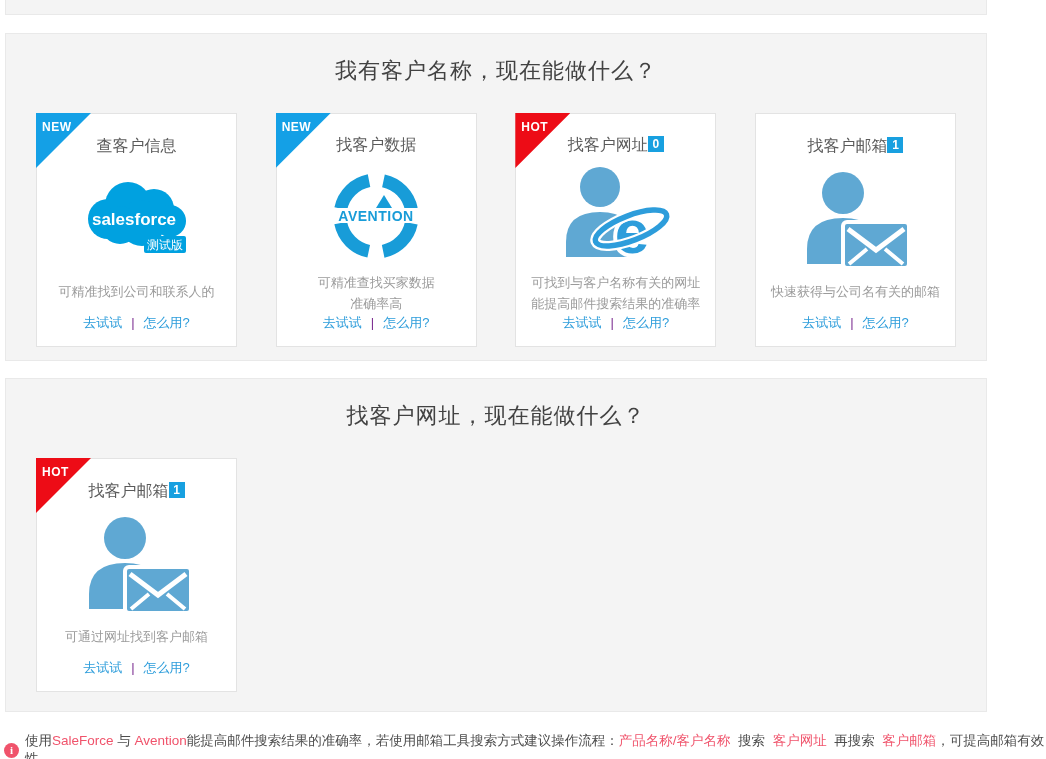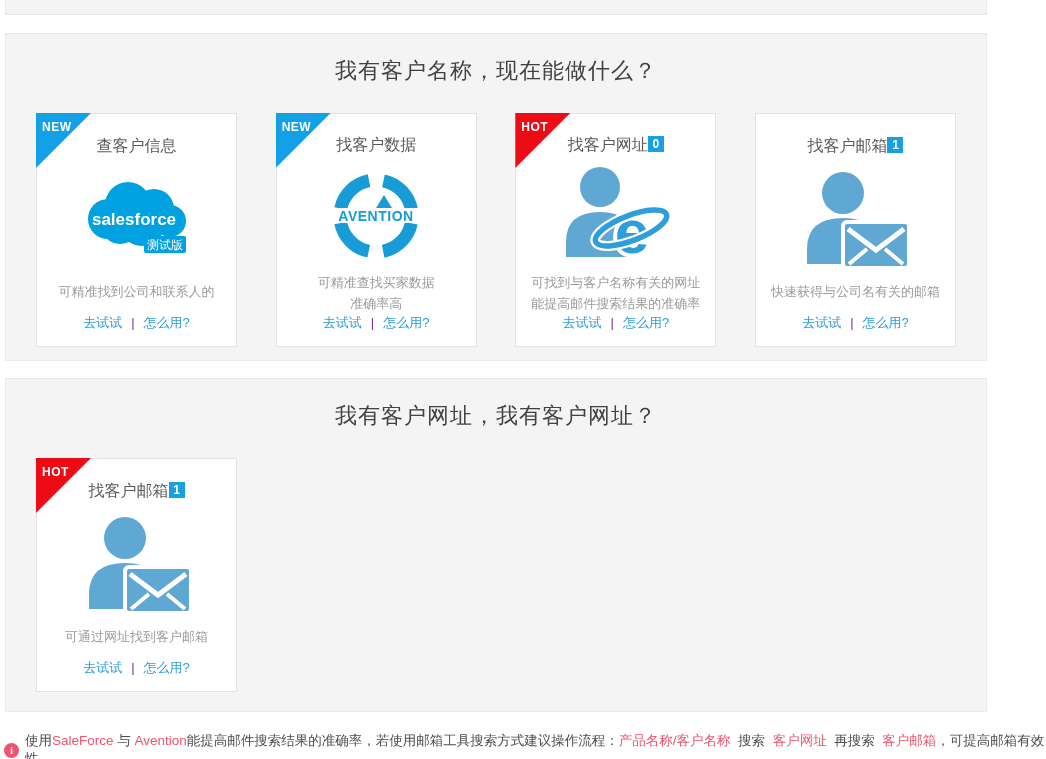--- a/index.html
+++ b/index.html
@@ -163,21 +163,21 @@
           <div>快速获得与公司名有关的邮箱</div>
         </div>
     <div class="links">
       <a class="link">去试试</a><span class="sep">|</span><a class="link">怎么用?</a>
     </div>
   </div>
     </div>
 </section>
 
 <section class="panel" id="section-1">
-  <h2 class="section-title">我有客户网址，我有客户网址？</h2>
+  <h2 class="section-title">找客户网址，现在能做什么？</h2>
   <div class="cards">
       <div class="card">
     <div class="ribbon hot">
       <span class="ribbon-label">HOT</span>
     </div>
     <div class="card-title-row">
       <span class="card-title">找客户邮箱</span>
           <span class="badge">1</span>
     </div>
     <div class="icon-area">

